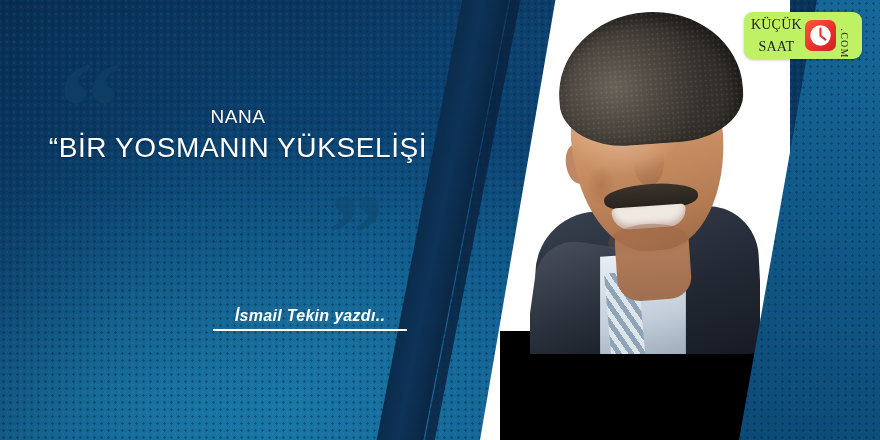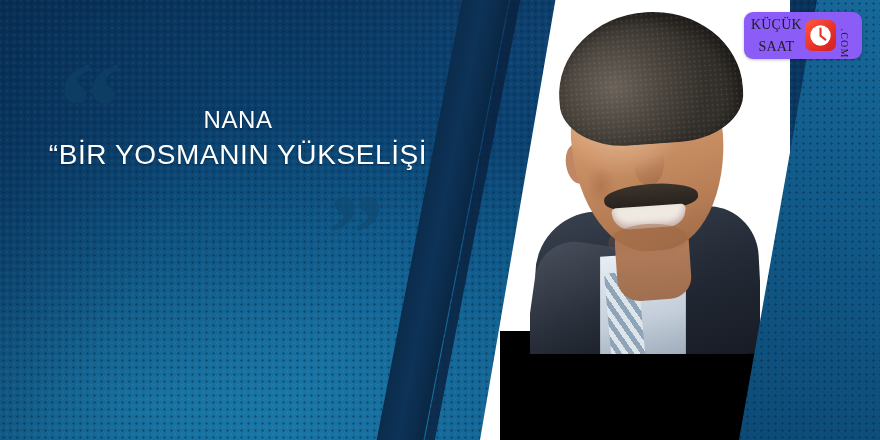--- a/index.html
+++ b/index.html
@@ -228,21 +228,21 @@
     color:#ffffff;
   }
   .title-line{
     font-size:28px;
     letter-spacing:.6px;
     line-height:1.33;
     font-weight:400;
     text-shadow:0 1px 2px rgba(0,20,40,.45);
     white-space:nowrap;
   }
-  .title-line.l1{ font-size:24px;text-align:center; }
+  .title-line.l1{ font-size:19px;text-align:center; }
 
   .column-block{
     position:absolute;left:0;top:298px;width:620px;
     text-align:center;color:#ffffff;
   }
   .column-title{
     font-size:37px;
     font-weight:400;
     letter-spacing:.4px;
     line-height:1.12;
@@ -261,21 +261,21 @@
     font-weight:700;
     letter-spacing:.3px;
     color:#ffffff;
     white-space:nowrap;
   }
 
   
   .logo{
     position:absolute;right:18px;top:12px;
     width:118px;height:47px;
-    background:#8b5cf6;
+    background:#bef264;
     border-radius:9px;
     display:flex;align-items:center;
     padding:0 7px;
     box-shadow:0 1px 3px rgba(0,0,0,.25);
   }
   .logo-words{
     font-family:"Liberation Serif","DejaVu Serif",serif;
     color:#1d1d1d;
     line-height:.96;
     text-align:center;
@@ -348,20 +348,23 @@
 
   <div class="quote quote-open">“</div>
   <div class="quote quote-close">”</div>
 
   <div class="title-block">
     <div class="title-line l1">NANA</div>
     <div class="title-line">“BİR YOSMANIN YÜKSELİŞİ</div>
   </div>
 
   <div class="column-block">
+    <div class="byline-wrap">
+      <span class="byline">İsmail Tekin yazdı..</span>
+    </div>
   </div>
 
   <div class="logo">
     <div class="logo-words">
       <span class="w1">KÜÇÜK</span>
       <span class="w2">SAAT</span>
     </div>
     <div class="logo-mark">
       <svg width="23" height="23" viewBox="0 0 23 23" aria-hidden="true">
         <circle cx="11.5" cy="11.5" r="10.2" fill="#ffffff"></circle>

